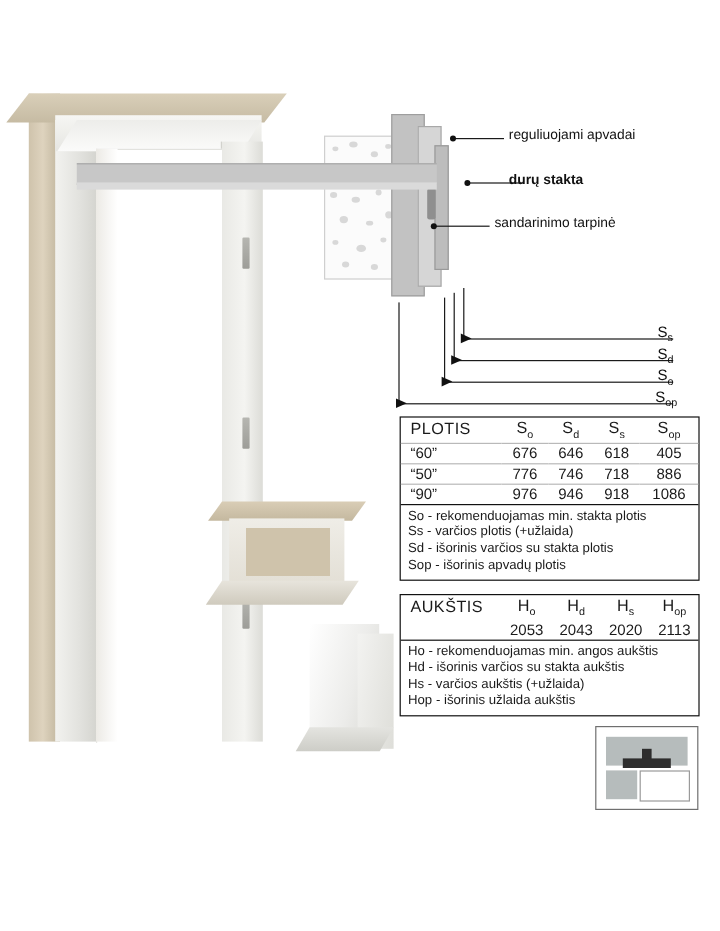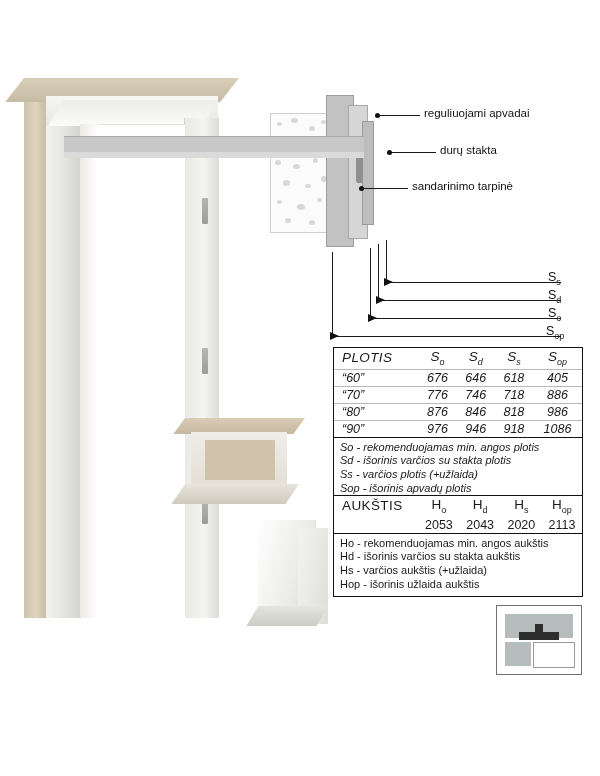--- a/index.html
+++ b/index.html
@@ -146,21 +146,21 @@
     border-top:4px solid transparent;border-bottom:4px solid transparent;
     border-right:9px solid #111;
   }
   .dimlabel{position:absolute;font-size:12.5px;color:#111;}
   .dimlabel sub{font-size:9px;}
 
   
   .tbl-wrap{
     position:absolute;border:1px solid #111;background:#fff;
   }
-  .tbl-width{left:333px;top:347px;width:248px;font-style:italic;}
+  .tbl-width{left:333px;top:347px;width:248px;}
   .tbl-height{left:333px;top:495px;width:248px;}
   table{border-collapse:collapse;width:100%;font-size:12.5px;}
   table td,table th{padding:1px 2px;text-align:center;font-weight:normal;}
   .hdr td{font-size:13.5px;padding-bottom:2px;}
   .hdr td.lbl{text-align:left;padding-left:8px;letter-spacing:.4px;}
   td.lbl{text-align:left;padding-left:8px;}
   .rowline td{border-bottom:1px solid #b9b9b9;}
   sub{font-size:9px;}
   .legend{
     font-size:11px;line-height:1.25;text-align:left;padding:3px 6px 4px 6px;
@@ -245,21 +245,21 @@
   </div>
   <div class="slab"></div>
   <div class="slab2"></div>
 
   <div class="lead" style="left:378px;top:115px;width:42px;"></div>
   <div class="dot" style="left:375px;top:113px;"></div>
   <div class="callout-label" style="left:424px;top:107px;">reguliuojami apvadai</div>
 
   <div class="lead" style="left:390px;top:152px;width:46px;"></div>
   <div class="dot" style="left:387px;top:150px;"></div>
-  <div class="callout-label" style="left:440px;top:144px;">durų stakta</div>
+  <div class="callout-label" style="left:424px;top:144px;font-weight:bold;">durų stakta</div>
 
   <div class="lead" style="left:362px;top:188px;width:46px;"></div>
   <div class="dot" style="left:359px;top:186px;"></div>
   <div class="callout-label" style="left:412px;top:180px;">sandarinimo tarpinė</div>
 
   <div class="leadv" style="left:386px;top:240px;height:42px;"></div>
   <div class="dimline" style="left:386px;top:282px;width:175px;"></div>
   <div class="arrowhead" style="left:384px;top:278px;transform:rotate(180deg);"></div>
   <div class="dimlabel" style="left:548px;top:270px;"><span>S</span><sub>s</sub></div>
 
@@ -289,46 +289,39 @@
         <td><span>S</span><sub>op</sub></td>
       </tr>
       <tr class="rowline">
         <td class="lbl">“60”</td>
         <td>676</td>
         <td>646</td>
         <td>618</td>
         <td>405</td>
       </tr>
       <tr class="rowline">
-        <td class="lbl">“70”</td>
+        <td class="lbl">“50”</td>
         <td>776</td>
         <td>746</td>
         <td>718</td>
         <td>886</td>
-      </tr>
-      <tr class="rowline">
-        <td class="lbl">“80”</td>
-        <td>876</td>
-        <td>846</td>
-        <td>818</td>
-        <td>986</td>
       </tr>
       <tr>
         <td class="lbl">“90”</td>
         <td>976</td>
         <td>946</td>
         <td>918</td>
         <td>1086</td>
       </tr>
     </tbody>
       </table>
     <div class="legend">
-      <div>So - rekomenduojamas min. angos plotis</div>
+      <div>So - rekomenduojamas min. stakta plotis</div>
+      <div>Ss - varčios plotis (+užlaida)</div>
       <div>Sd - išorinis varčios su stakta plotis</div>
-      <div>Ss - varčios plotis (+užlaida)</div>
       <div>Sop - išorinis apvadų plotis</div>
     </div>
   </div>
 
   <div class="tbl-wrap tbl-height">
     <table>
       <tbody>
           <tr class="hdr">
         <td class="lbl" style="width:34%">AUKŠTIS</td>
         <td><span>H</span><sub>o</sub></td>

